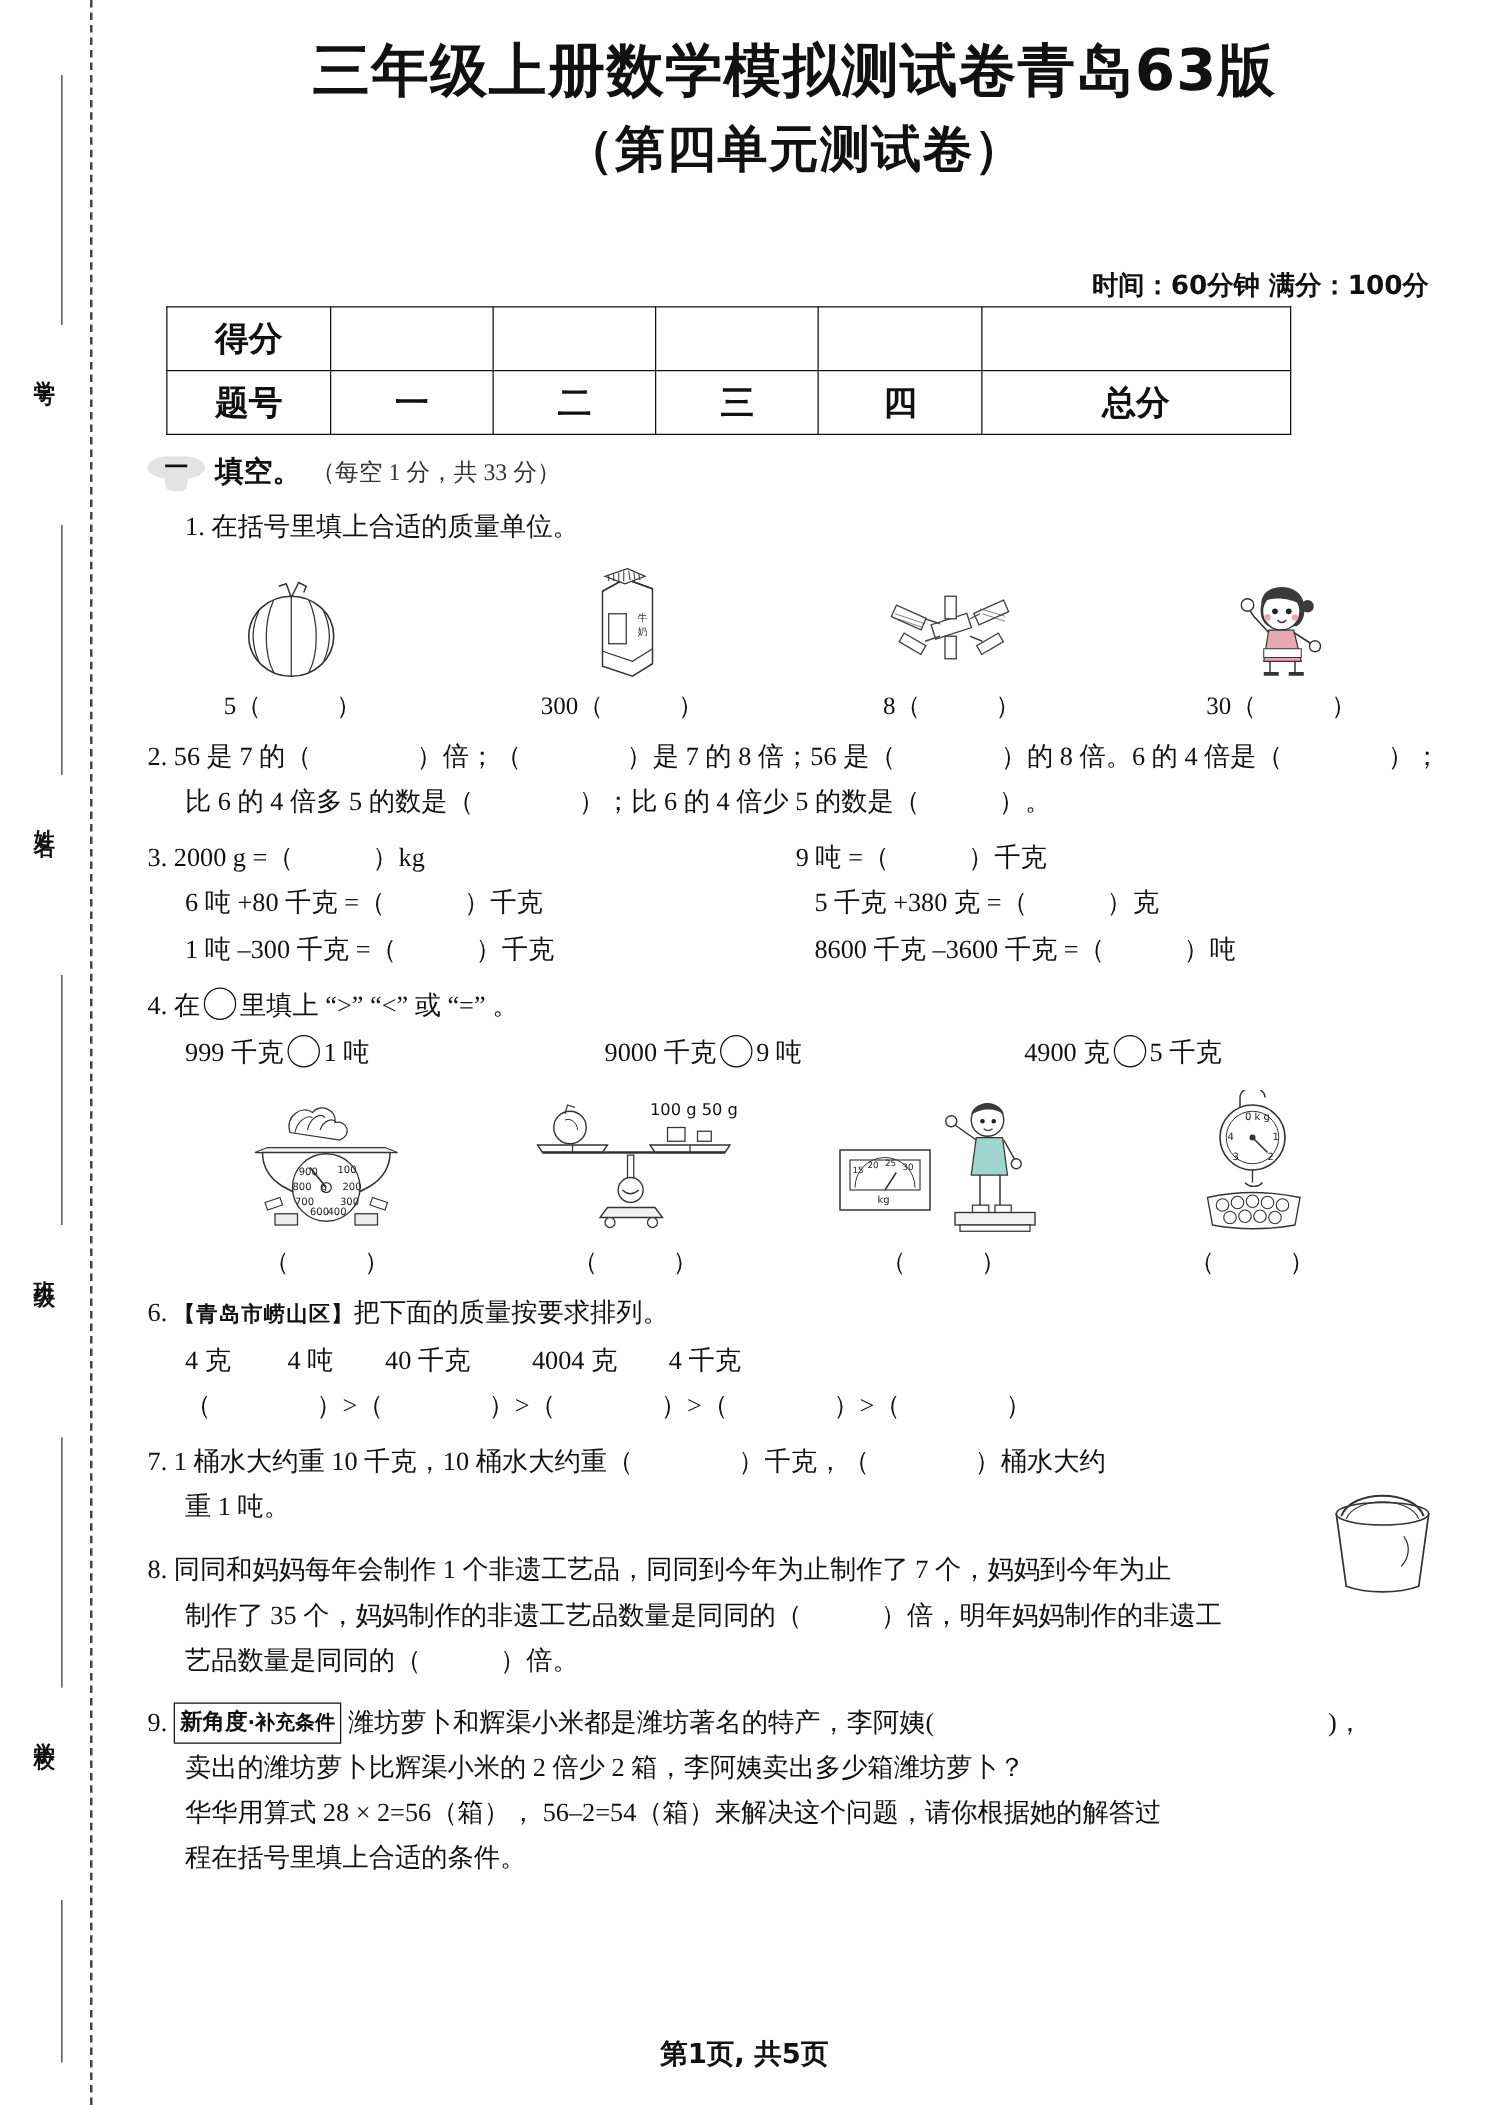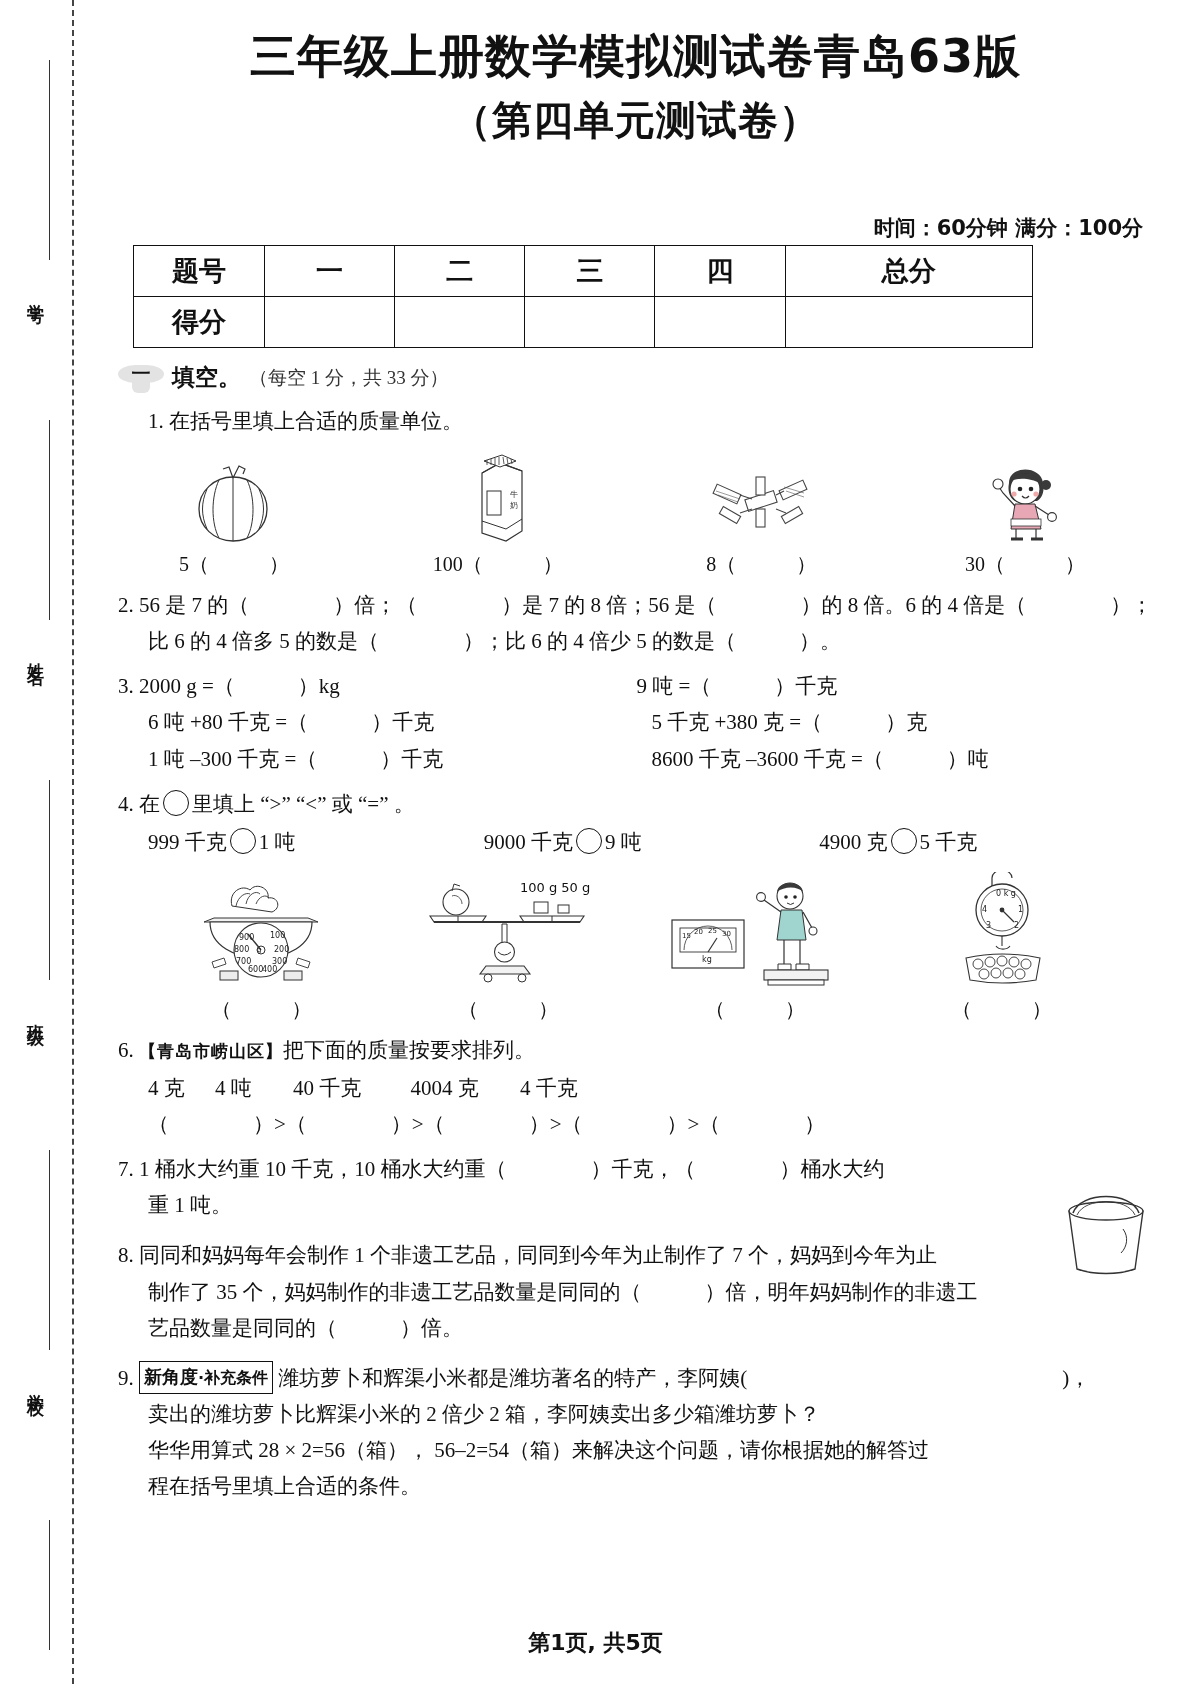--- a/index.html
+++ b/index.html
@@ -153,34 +153,34 @@
 
   <div class="title-wrap">
     <div class="title-main">三年级上册数学模拟测试卷青岛63版</div>
     <div class="title-sub">（第四单元测试卷）</div>
   </div>
   <div class="meta-line">时间：60分钟  满分：100分</div>
 
   <table class="score-table">
     <tbody>
         <tr>
+      <td class="head">得分</td>
+      <td></td>
+      <td></td>
+      <td></td>
+      <td></td>
+      <td></td>
+    </tr>
+    <tr>
       <td class="head">题号</td>
       <td>一</td>
       <td>二</td>
       <td>三</td>
       <td>四</td>
       <td>总分</td>
-    </tr>
-    <tr>
-      <td class="head">得分</td>
-      <td></td>
-      <td></td>
-      <td></td>
-      <td></td>
-      <td></td>
     </tr>
   </tbody>
     </table>
 
   <div class="content">
 
     <div class="sec-head">
       <span class="sec-badge">
         <span class="cap"></span>
           <span class="stem"></span>
@@ -248,21 +248,21 @@
           <circle cx="19" cy="31" r="5" fill="#fff" stroke="#333" stroke-width="1.1"></circle>
           <path d="M56 53 L70 62" fill="none" stroke="#333" stroke-width="1.2"></path>
           <circle cx="73" cy="64" r="4.4" fill="#fff" stroke="#333" stroke-width="1.1"></circle>
           <path d="M37 76 L37 86 M57 76 L57 86" stroke="#333" stroke-width="1.2"></path>
           <path d="M32 86 L44 86 M52 86 L64 86" stroke="#333" stroke-width="3"></path>
         </svg>
       </div>
     </div>
     <div class="ans-row">
       <div class="ans-cell">5（　　　）</div>
-      <div class="ans-cell">100（　　　）</div>
+      <div class="ans-cell">300（　　　）</div>
       <div class="ans-cell">8（　　　）</div>
       <div class="ans-cell">30（　　　）</div>
     </div>
 
     <div class="q">2. 56 是 7 的（　　　　）倍；（　　　　）是 7 的 8 倍；56 是（　　　　）的 8 倍。6 的 4 倍是（　　　　）；</div>
     <div class="q q-ind" style="margin-top:0">比 6 的 4 倍多 5 的数是（　　　　）；比 6 的 4 倍少 5 的数是（　　　）。</div>
 
     <div class="q row3">
       <div>3. 2000 g =（　　　）kg</div>
       <div>9 吨 =（　　　）千克</div>
@@ -398,21 +398,21 @@
       <div class="ans-cell">（　　　）</div>
       <div class="ans-cell">（　　　）</div>
       <div class="ans-cell">（　　　）</div>
     </div>
 
     <div class="q">
       <span>6.</span>
       <span class="tag-region">【青岛市崂山区】</span><span>把下面的质量按要求排列。</span>
     </div>
     <div class="q q-ind" style="margin-top:2px">
-      <span style="margin-right:25px">4 克</span>
+      <span style="margin-right:40px">4 克</span>
       <span style="margin-right:36px">4 吨</span>
       <span style="margin-right:44px">40 千克</span>
       <span style="margin-right:36px">4004 克</span>
       <span>4 千克</span>
     </div>
     <div class="q q-ind" style="margin-top:0">（　　　　）&gt;（　　　　）&gt;（　　　　）&gt;（　　　　）&gt;（　　　　）</div>
 
     <div class="q">7. 1 桶水大约重 10 千克，10 桶水大约重（　　　　）千克，（　　　　）桶水大约</div>
     <div class="q q-ind" style="margin-top:0">重 1 吨。</div>
 

